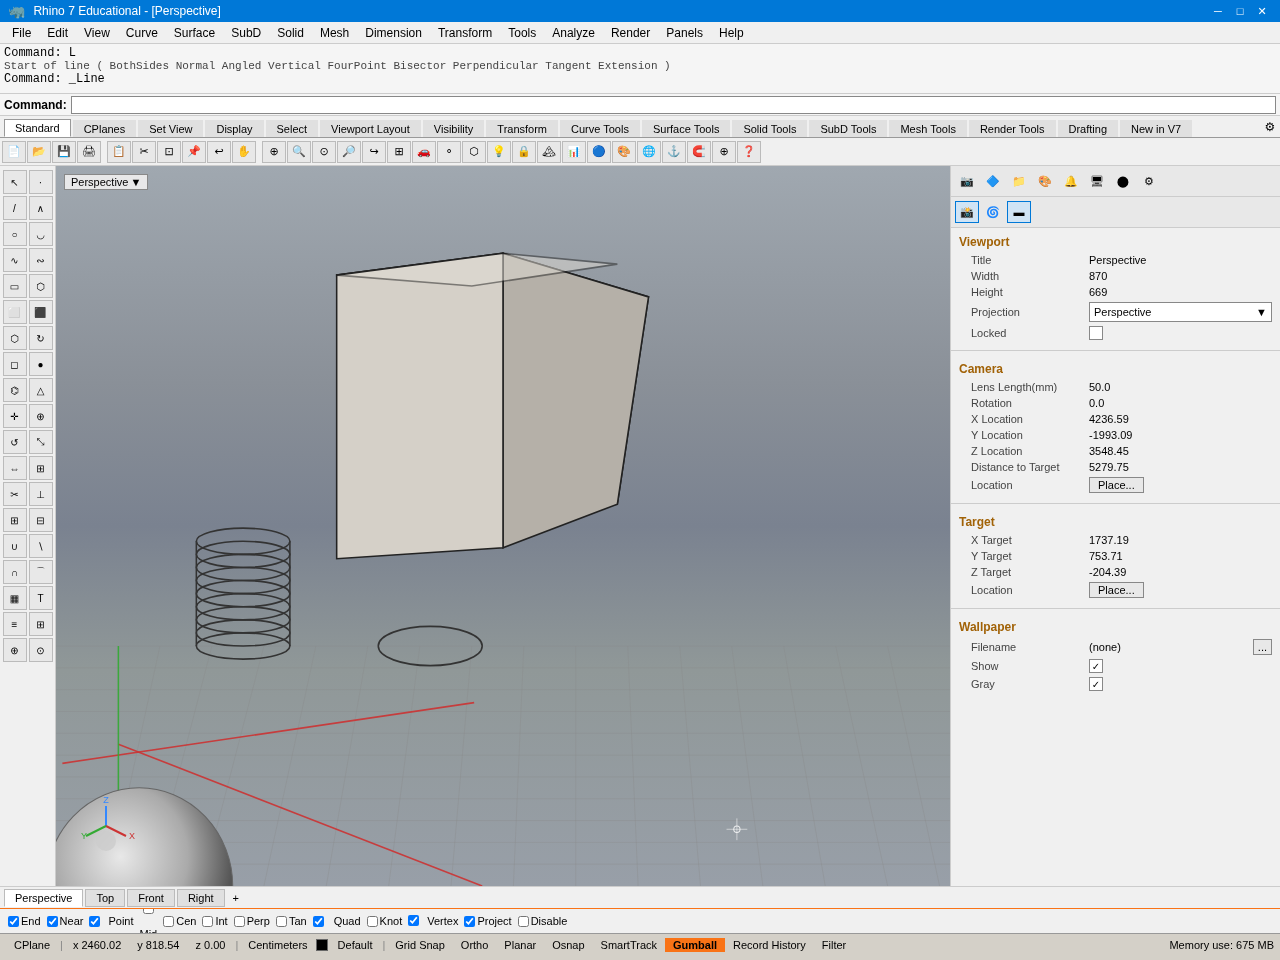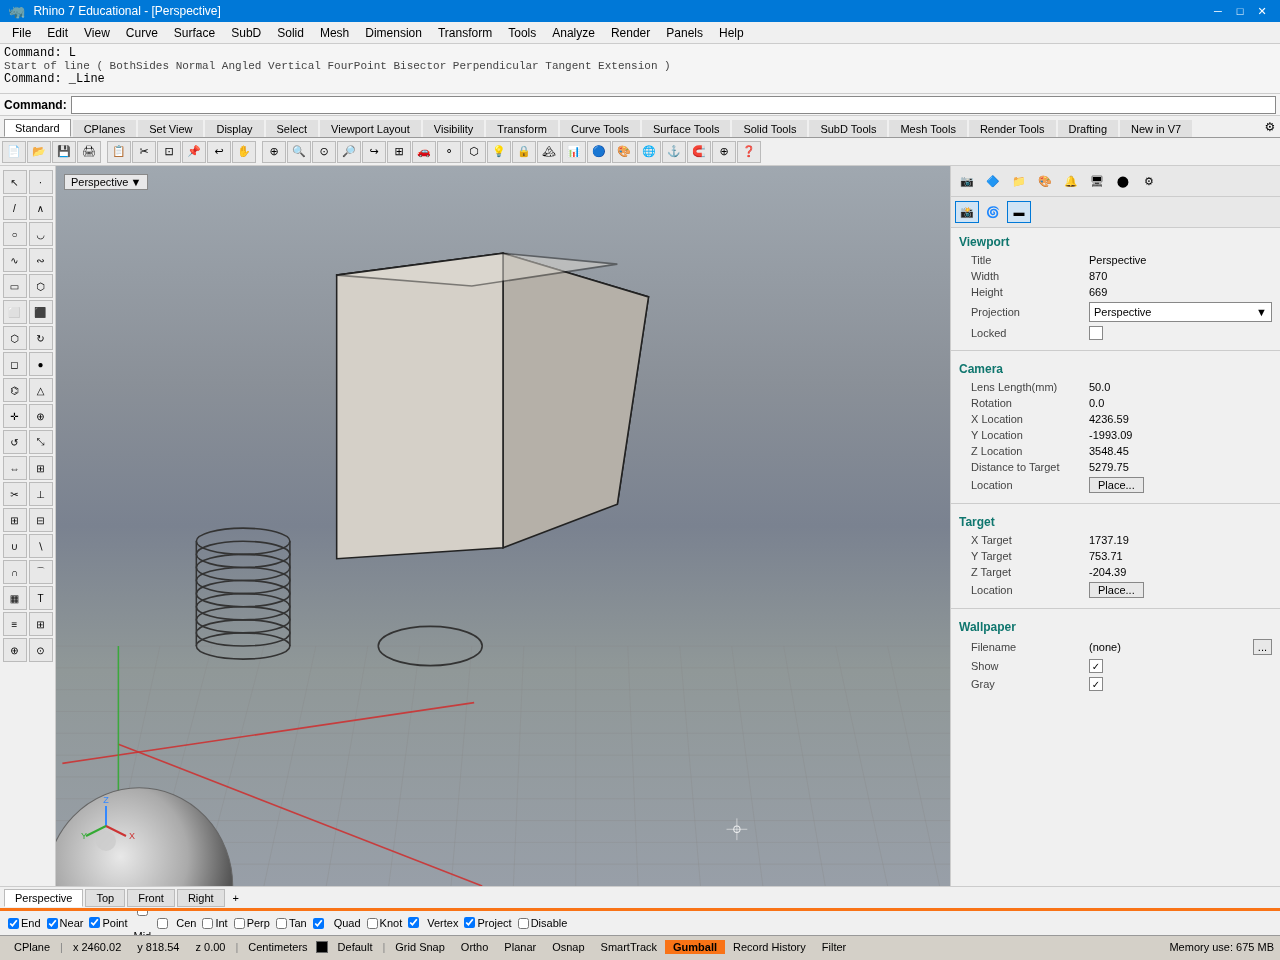--- a/index.html
+++ b/index.html
@@ -51,21 +51,21 @@
     
     #properties-panel { width: 330px; background: #f0f0f0; border-left: 1px solid #ccc; display: flex; flex-direction: column; overflow-y: auto; }
     #props-header { padding: 4px 8px; font-size: 12px; font-weight: bold; background: #e0e0e0; border-bottom: 1px solid #ccc; }
     #props-icons { display: flex; align-items: center; padding: 4px; gap: 2px; border-bottom: 1px solid #ccc; background: #e8e8e8; }
     .prop-icon-btn { width: 24px; height: 22px; display: flex; align-items: center; justify-content: center; cursor: pointer; border: 1px solid transparent; font-size: 11px; }
     .prop-icon-btn.active { background: #d0e4f5; border-color: #0078d7; }
     #props-icons2 { display: flex; align-items: center; padding: 4px; gap: 2px; border-bottom: 1px solid #ccc; background: #e8e8e8; }
 
     
     .prop-section { padding: 4px 8px; }
-    .prop-section-title { font-weight: bold; font-size: 12px; padding: 3px 0; color: #0f766e; }
+    .prop-section-title { font-weight: bold; font-size: 12px; padding: 3px 0; color: #a16207; }
     .prop-row { display: flex; align-items: center; padding: 2px 0; }
     .prop-label { width: 130px; font-size: 11px; color: #444; padding-left: 12px; }
     .prop-value { flex: 1; font-size: 11px; color: #000; }
     .prop-dropdown { flex: 1; height: 20px; border: 1px solid #888; font-size: 11px; background: #fff; display: flex; align-items: center; justify-content: space-between; padding: 0 4px; cursor: pointer; }
     .prop-checkbox { width: 14px; height: 14px; border: 1px solid #888; background: #fff; display: flex; align-items: center; justify-content: center; font-size: 10px; }
     .prop-checkbox.checked { background: #fff; }
     .prop-btn { padding: 1px 8px; border: 1px solid #888; background: #e8e8e8; cursor: pointer; font-size: 11px; }
     .prop-divider { height: 1px; background: #ccc; margin: 4px 0; }
 
     
@@ -493,38 +493,38 @@
 </div>
 
 <div id="viewport-tabs">
   <div class="vp-tab active">Perspective</div>
   <div class="vp-tab">Top</div>
   <div class="vp-tab">Front</div>
   <div class="vp-tab">Right</div>
   <div class="vp-tab-add">+</div>
 </div>
 
-<div id="statusbar" style="height:22px; background:#f0f0f0; border-top:3px solid #f97316; display:flex; align-items:center; padding:12px 8px; gap:6px; font-size:11px; flex-wrap:nowrap; overflow:hidden;">
+<div id="statusbar" style="height:22px; background:#f0f0f0; border-top:1px solid #f97316; display:flex; align-items:center; padding:12px 8px; gap:6px; font-size:11px; flex-wrap:nowrap; overflow:hidden;">
   <label style="display:flex;align-items:center;gap:2px;cursor:pointer;">
       <input type="checkbox" checked="" style="width: 11px; height: 11px;">
       <span>End</span>
     </label>
   <label style="display:flex;align-items:center;gap:2px;cursor:pointer;">
       <input type="checkbox" checked="" style="width: 11px; height: 11px;">
       <span>Near</span>
     </label>
-  <label style="display:flex;gap:2px;cursor:pointer;">
+  <label style="display:flex;align-items:center;gap:8px;cursor:pointer;">
       <input type="checkbox" checked="" style="width: 11px; height: 11px;">
       <span>Point</span>
     </label>
   <label style="display:flex;align-items:center;gap:14px;cursor:pointer;flex-direction:column;">
       <input type="checkbox" style="width: 11px; height: 11px;">
       <span>Mid</span>
     </label>
-  <label style="display:flex;align-items:center;gap:8px;cursor:pointer;">
+  <label style="display:flex;align-items:center;gap:2px;cursor:pointer;">
       <input type="checkbox" style="width: 11px; height: 11px;">
       <span>Cen</span>
     </label>
   <label style="display:flex;align-items:center;gap:2px;cursor:pointer;">
       <input type="checkbox" style="width: 11px; height: 11px;">
       <span>Int</span>
     </label>
   <label style="display:flex;align-items:center;gap:2px;cursor:pointer;">
       <input type="checkbox" style="width: 11px; height: 11px;">
       <span>Perp</span>
@@ -538,21 +538,21 @@
       <span>Quad</span>
     </label>
   <label style="display:flex;align-items:center;gap:2px;cursor:pointer;">
       <input type="checkbox" style="width: 11px; height: 11px;">
       <span>Knot</span>
     </label>
   <label style="display:flex;align-items:flex-start;gap:8px;cursor:pointer;">
       <input type="checkbox" checked="" style="width: 11px; height: 11px;">
       <span>Vertex</span>
     </label>
-  <label style="display:flex;gap:2px;cursor:pointer;">
+  <label style="display:flex;align-items:center;gap:2px;cursor:pointer;">
       <input type="checkbox" checked="" style="width: 11px; height: 11px;">
       <span>Project</span>
     </label>
   <label style="display:flex;align-items:center;gap:2px;cursor:pointer;">
       <input type="checkbox" style="width: 11px; height: 11px;">
       <span>Disable</span>
     </label>
 </div>
 
 <div id="bottombar" style="height:22px; background:#d4d0c8; border-top:1px solid #999; display:flex; align-items:center; padding:0 6px; gap:0; font-size:11px;">

